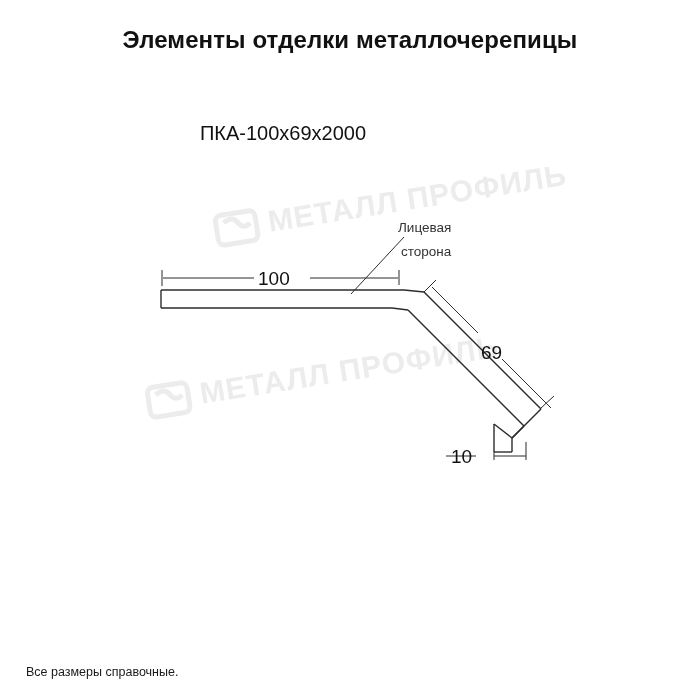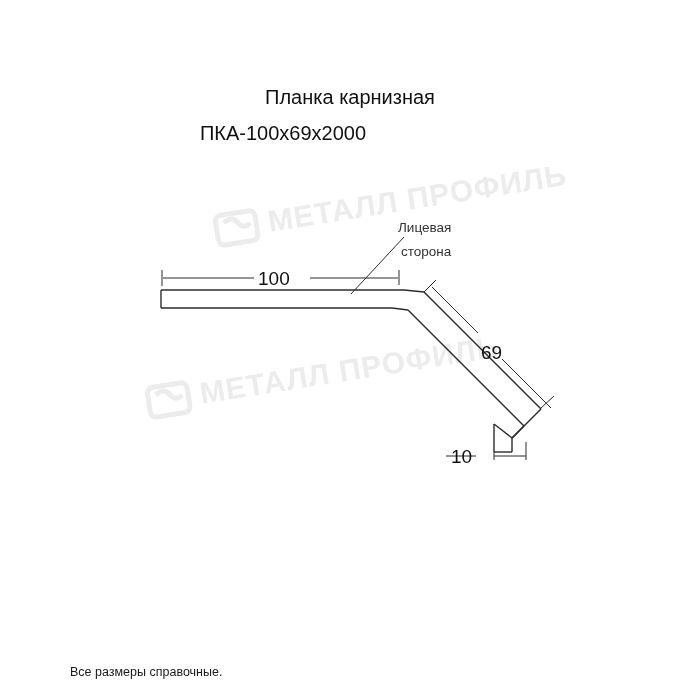--- a/index.html
+++ b/index.html
@@ -56,21 +56,20 @@
     width: 700px;
     height: 440px;
   }
   .footer {
     position: absolute;
     left: 26px;
     bottom: 18px;
     font-size: 12.5px;
     line-height: 20px;
     color: #1a1a1a;
-    margin-left: 44px;
   }
   .footer div {
     white-space: nowrap;
   }
   svg { display: block; }
   .dim-text {
     font-family: "Liberation Sans", sans-serif;
     font-size: 19px;
     fill: #111111;
   }
@@ -85,21 +84,21 @@
     font-weight: bold;
     fill: #ececed;
     letter-spacing: 1px;
   }
 </style>
 </head>
 <body>
 
 <div class="page">
 
-  <div class="subtitle">Планка карнизная</div>
+  <div class="title">Элементы отделки металлочерепицы</div>
   <div class="code">ПКА-100x69x2000</div>
 
   <div class="drawing">
     <svg width="700" height="440" viewBox="0 0 700 440" xmlns="http://www.w3.org/2000/svg">
 
       <g opacity="1">
         <g transform="translate(218,78) rotate(-9)">
           <rect x="0" y="-22" width="40" height="30" rx="6" fill="none" stroke="#ececed" stroke-width="5"></rect>
           <path d="M8 -14 q10 -6 14 2 q5 8 12 2" fill="none" stroke="#ececed" stroke-width="5"></path>
           <text class="wm-text" x="52" y="2">МЕТАЛЛ ПРОФИЛЬ</text>

